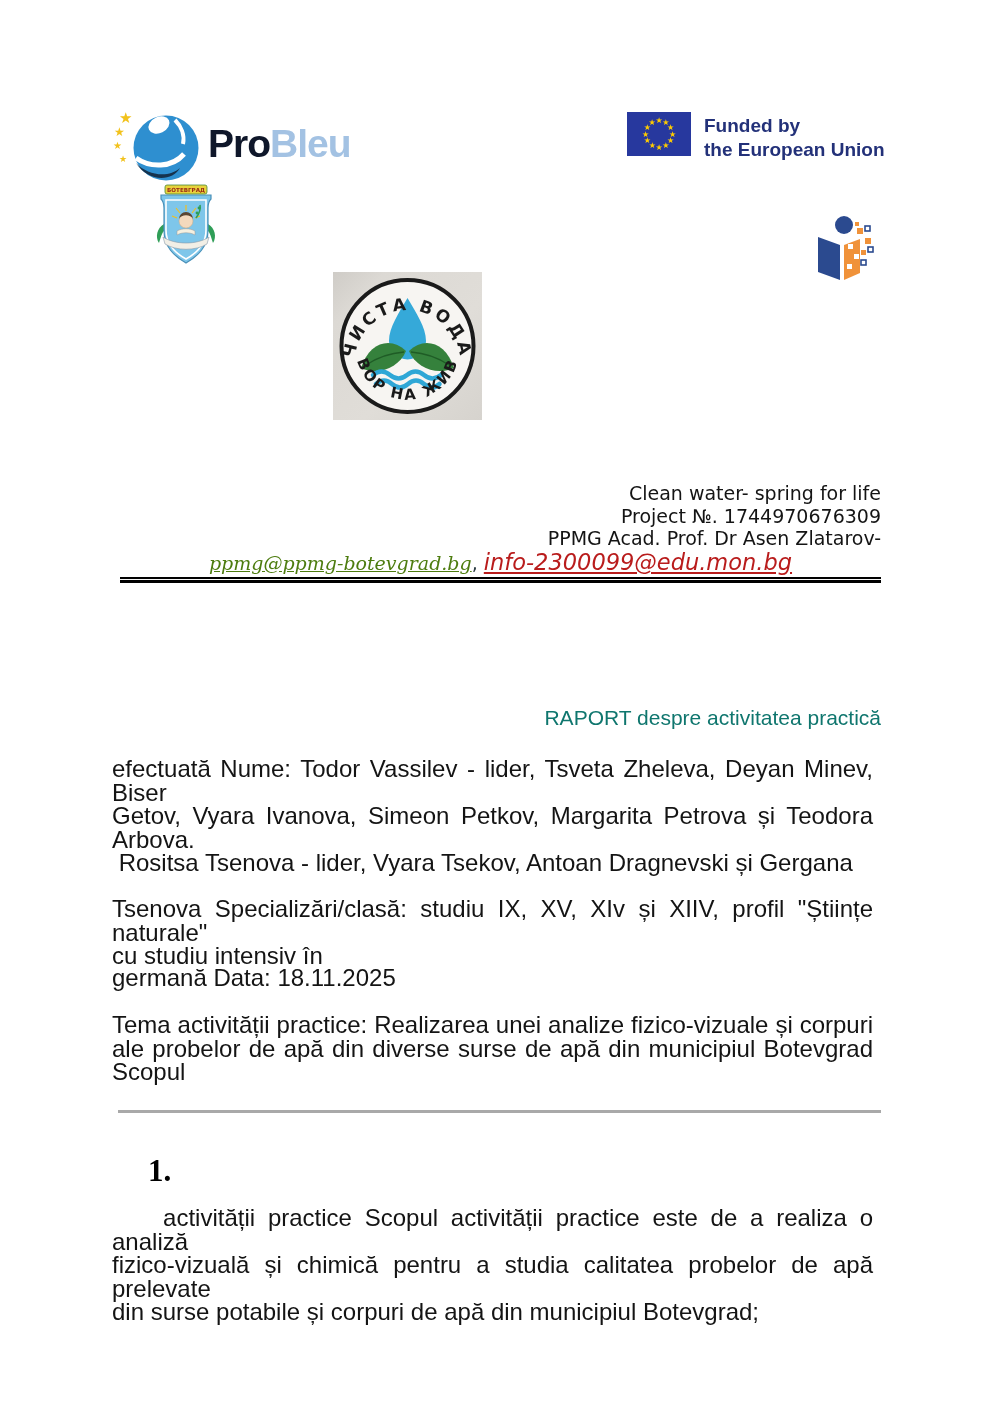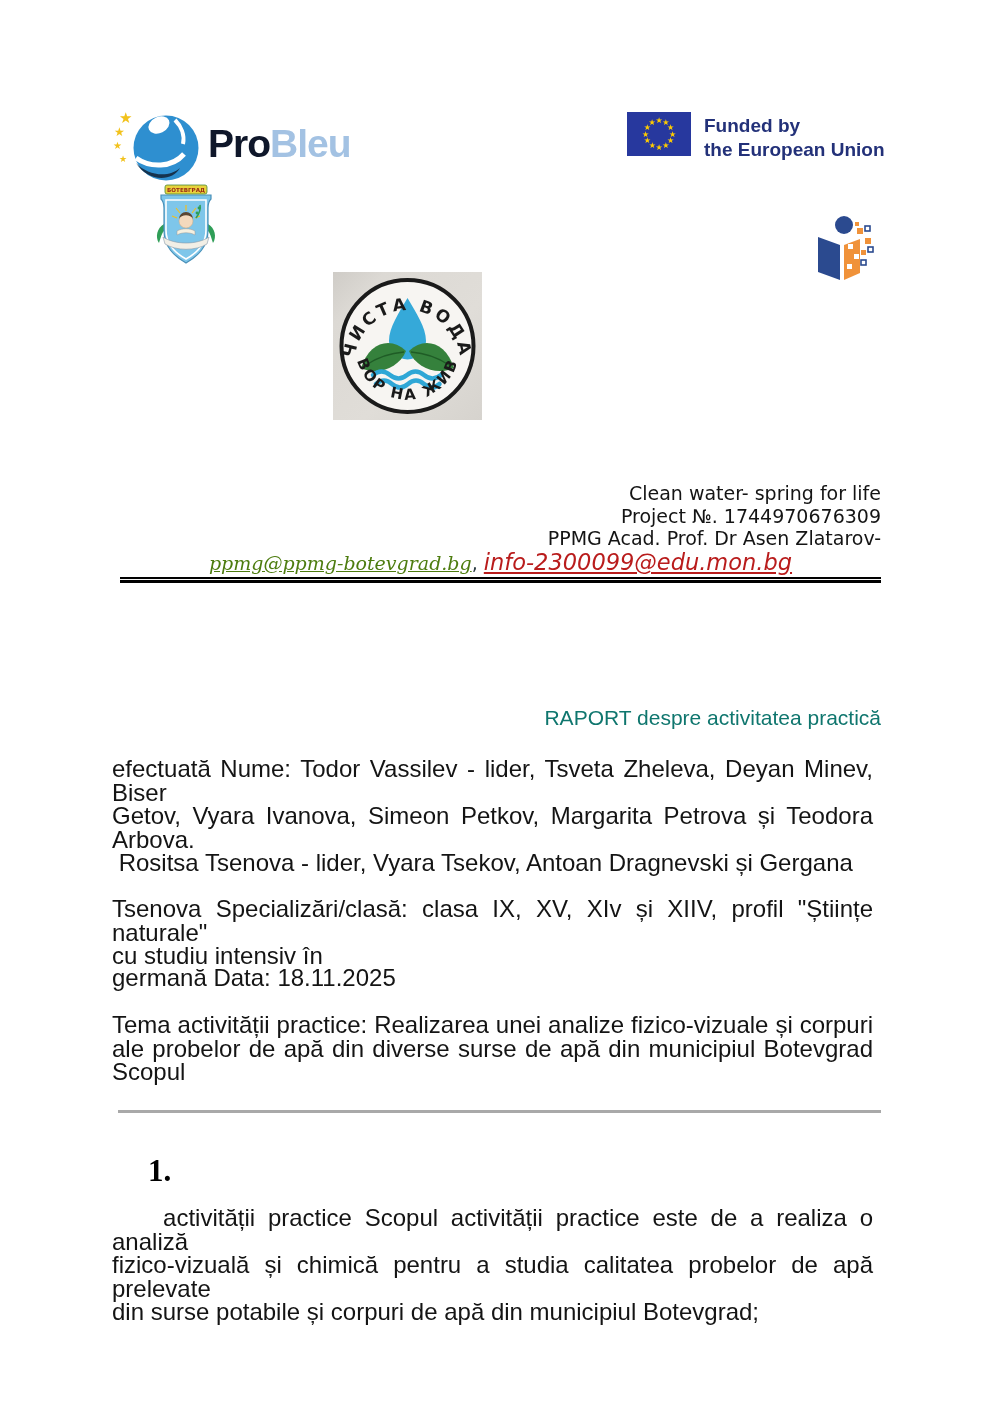--- a/index.html
+++ b/index.html
@@ -193,21 +193,21 @@
 
   <div class="para" id="para-0">
       <div class="tline j">efectuată Nume: Todor Vassilev - lider, Tsveta Zheleva, Deyan Minev, Biser</div>
       <div class="tline j">Getov, Vyara Ivanova, Simeon Petkov, Margarita Petrova și Teodora</div>
       <div class="tline">Arbova.</div>
     </div>
   <div class="para" id="para-1">
       <div class="tline"> Rositsa Tsenova - lider, Vyara Tsekov, Antoan Dragnevski și Gergana</div>
     </div>
   <div class="para" id="para-2">
-      <div class="tline j">Tsenova Specializări/clasă: clasa IX, XV, XIv și XIIV, profil "Științe naturale"</div>
+      <div class="tline j">Tsenova Specializări/clasă: studiu IX, XV, XIv și XIIV, profil "Științe naturale"</div>
       <div class="tline">cu studiu intensiv în</div>
     </div>
   <div class="para" id="para-3">
       <div class="tline">germană Data: 18.11.2025</div>
     </div>
   <div class="para" id="para-4">
       <div class="tline j">Tema activității practice: Realizarea unei analize fizico-vizuale și corpuri</div>
       <div class="tline j">ale probelor de apă din diverse surse de apă din municipiul Botevgrad</div>
       <div class="tline">Scopul</div>
     </div>

